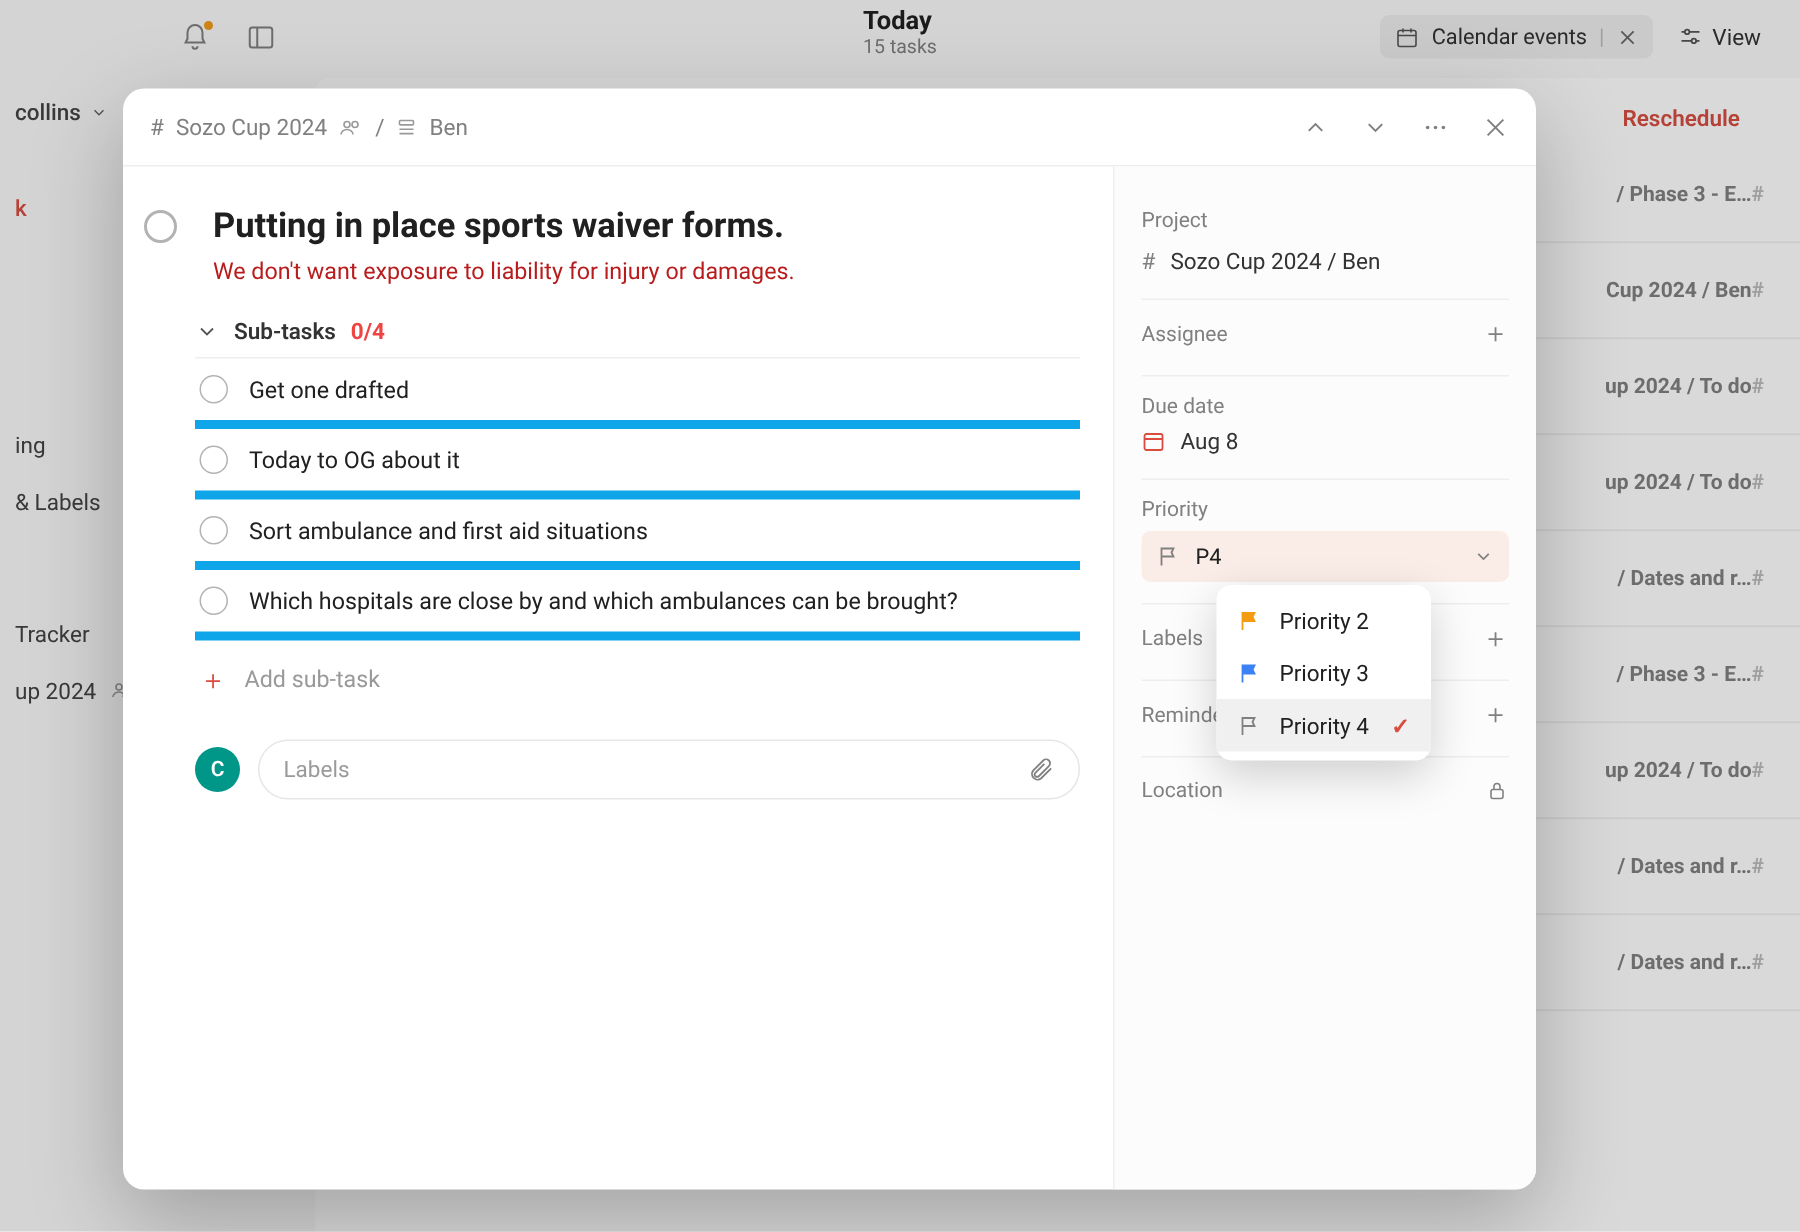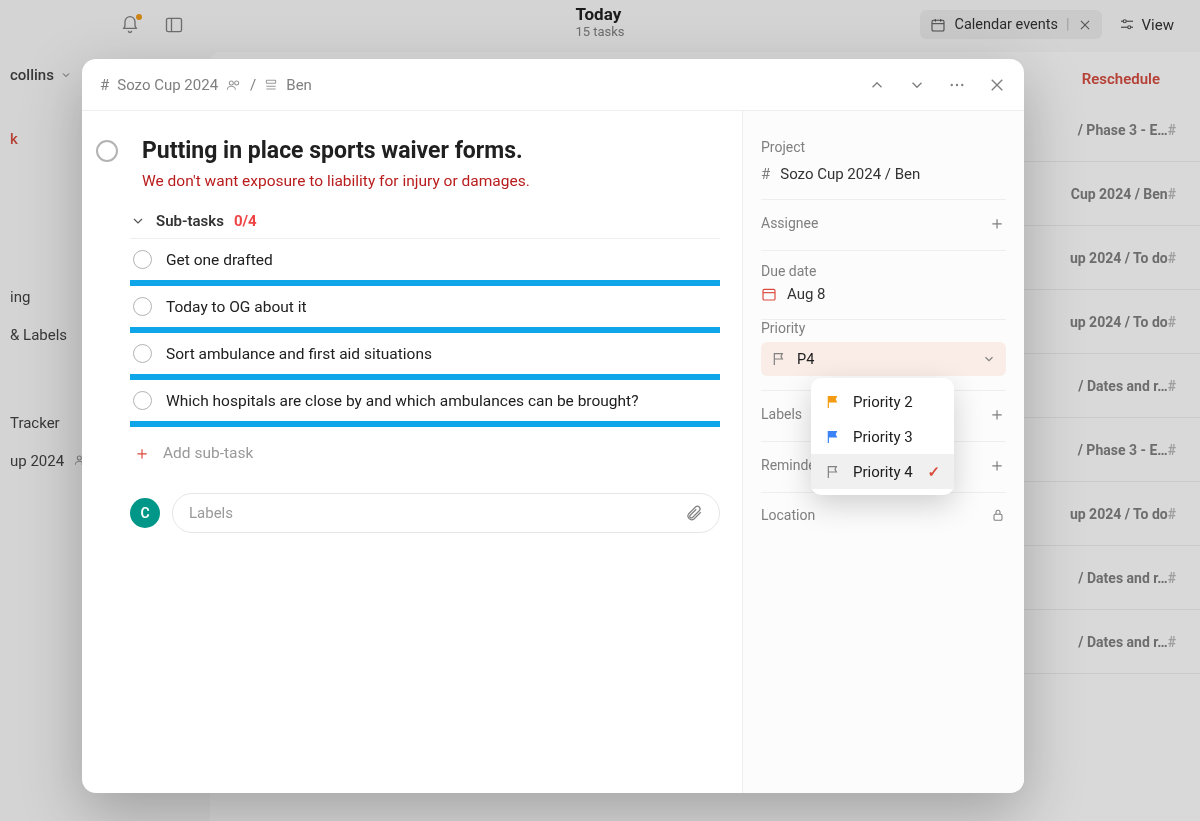--- a/index.html
+++ b/index.html
@@ -422,21 +422,21 @@
           <span class="icon">
             <svg width="16" height="16" viewBox="0 0 24 24" fill="none" stroke="#db4c3f" stroke-width="1.8">
                 <rect x="3" y="5" width="18" height="16" rx="2"></rect>
                 <line x1="3" y1="10" x2="21" y2="10"></line>
               </svg>
           </span>
           <span>Aug 8</span>
         </div>
       </div>
 
-      <div style="border-top:1px solid #eee;">
+      <div style="border-top:1px solid #eee;padding-top:12px">
         <div class="field-label" style="margin-top:0">Priority</div>
         <div class="priority-sel">
           <span class="icon">
             <svg width="16" height="16" viewBox="0 0 24 24" fill="none" stroke="#808080" stroke-width="1.8">
                 <path d="M5 21V4h12l-2 4 2 4H5"></path>
               </svg>
           </span>
           <span class="val">P4</span>
           <span class="chev icon">
               <svg width="14" height="14" viewBox="0 0 24 24" fill="none" stroke="#808080" stroke-width="2">

